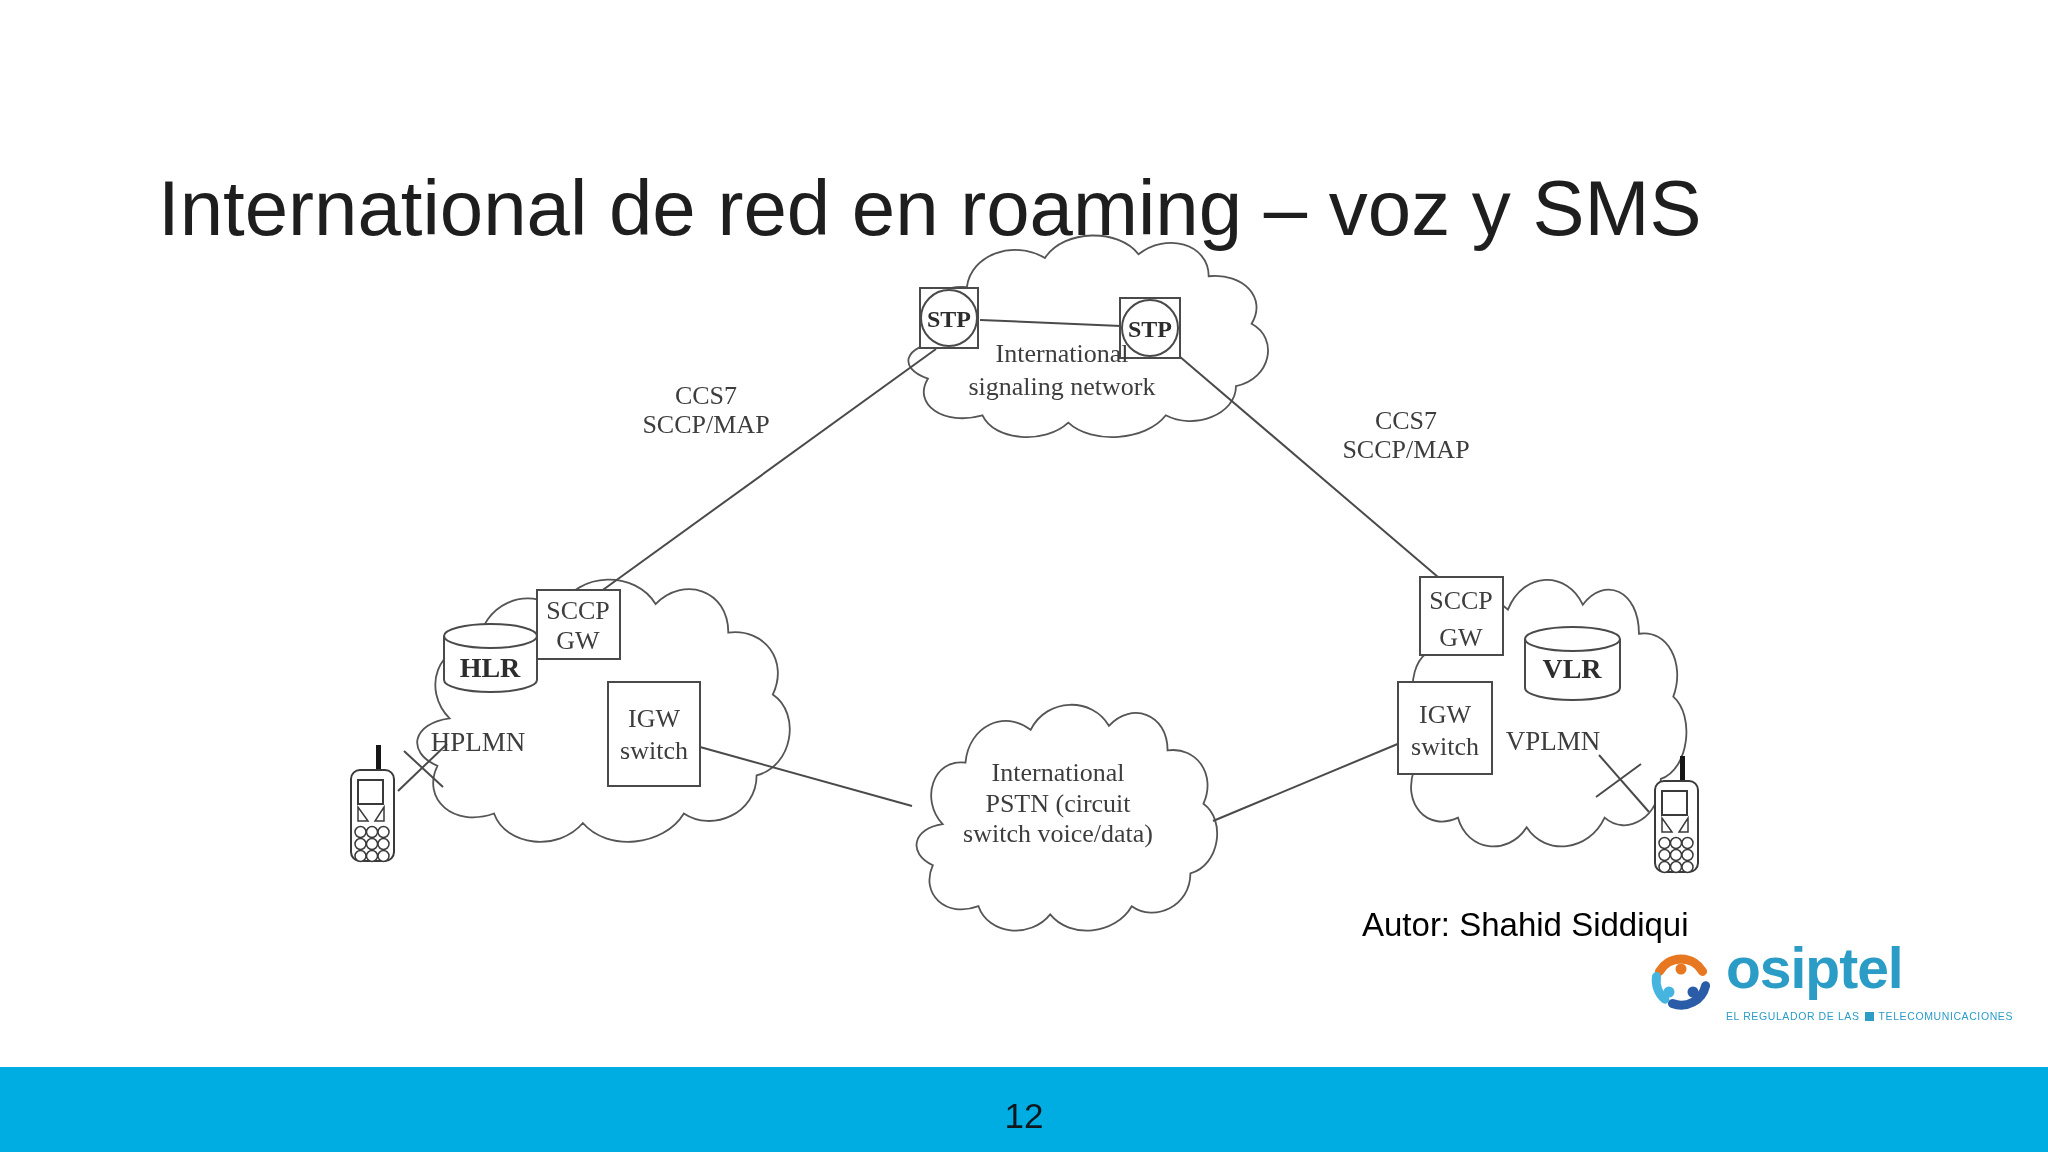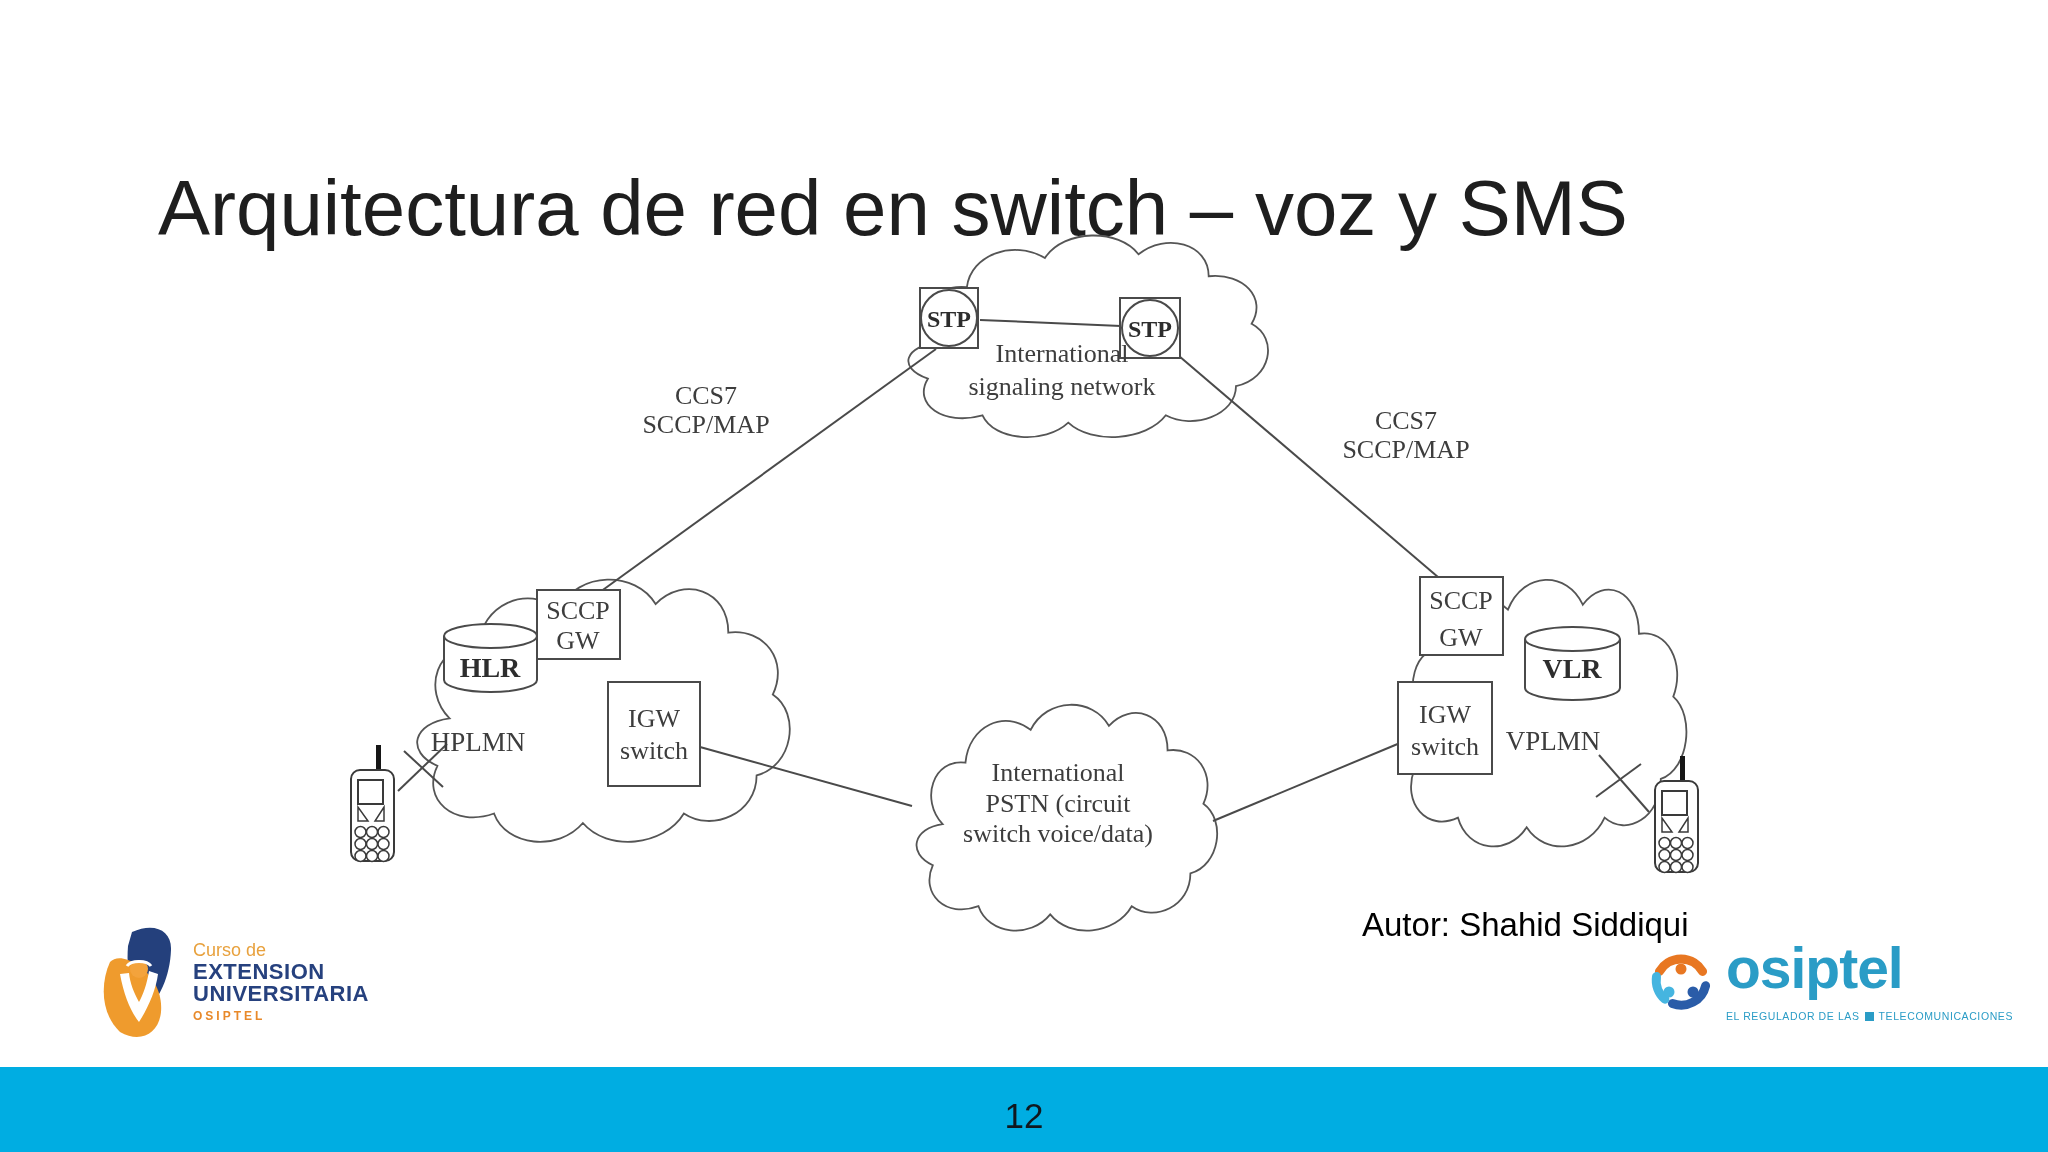--- a/index.html
+++ b/index.html
@@ -26,21 +26,21 @@
   .osiptel-word{font-size:57px;font-weight:bold;color:#2a9cc6;line-height:56px;letter-spacing:-1px;}
   .tagline{display:flex;align-items:center;gap:5px;font-size:10.5px;color:#2a9cc6;
            letter-spacing:.6px;margin-top:14px;white-space:nowrap;}
   .tag-square{width:9px;height:9px;background:#2a9cc6;display:inline-block;}
 </style>
 </head>
 <body>
 
 <div class="slide">
 
-  <h1 class="title">Arquitectura de red en switch – voz y SMS</h1>
+  <h1 class="title">International de red en roaming – voz y SMS</h1>
 
   <svg class="diagram" width="2048" height="1152" viewBox="0 0 2048 1152">
     <defs>
       <path id="cloud-shape" vector-effect="non-scaling-stroke" d="M 28 64 C 14 52, 22 32, 42 34 C 44 16, 66 8, 82 18 C 92 2, 120 2, 130 16
                C 144 4, 166 10, 166 28 C 184 26, 196 40, 188 54 C 202 62, 198 84, 180 88
                C 180 104, 158 112, 144 104 C 134 118, 106 120, 94 108 C 82 120, 56 118, 50 104
                C 30 110, 14 98, 22 84 C 6 78, 10 66, 28 64 Z" fill="#ffffff" stroke="#555555" stroke-width="1.8"></path>
       <g id="phone-shape" stroke="#3a3a3a" fill="#ffffff" stroke-width="2">
         <rect x="28" y="0" width="5" height="28" fill="#161616" stroke="none"></rect>
         <rect x="3" y="25" width="43" height="91" rx="9"></rect>
@@ -131,35 +131,20 @@
     <text class="dtext" x="1058" y="781" font-size="26" text-anchor="middle">International</text>
     <text class="dtext" x="1058" y="812" font-size="26" text-anchor="middle">PSTN (circuit</text>
     <text class="dtext" x="1058" y="842" font-size="26" text-anchor="middle">switch voice/data)</text>
 
     <use href="#phone-shape" transform="translate(348,745)"></use>
     <use href="#phone-shape" transform="translate(1652,756)"></use>
   </svg>
 
   <div class="author">Autor: Shahid Siddiqui</div>
 
-  <div class="logo-left">
-    <svg width="82" height="120" viewBox="0 0 82 120">
-      <path d="M36 8 C58 -2 76 6 75 26 C74 52 64 76 44 94 C35 78 30 48 32 22 Z" fill="#24407c"></path>
-      <path d="M14 38 C4 60 5 90 24 108 C45 120 63 109 65 88 C67 64 52 44 32 36 C24 33 18 34 14 38 Z" fill="#ef9b2d"></path>
-      <path d="M24 50 C28 72 35 88 43 98 C52 84 60 66 62 50 L53 47 C51 60 47 71 43 78 C38 69 34 59 33 49 Z" fill="#ffffff"></path>
-      <circle cx="43" cy="45" r="9" fill="#f3a33c"></circle>
-      <path d="M31 42 C35 36 51 36 55 42" stroke="#ffffff" stroke-width="3" fill="none"></path>
-    </svg>
-    <div class="txt">
-      <span class="ll1">Curso de</span>
-      <span class="ll2">EXTENSION</span>
-      <span class="ll3">UNIVERSITARIA</span>
-      <span class="ll4">OSIPTEL</span>
-    </div>
-  </div>
 
   <div class="logo-right">
     <svg width="68" height="78" viewBox="0 0 68 78">
       <path d="M11.4 31.4 A25 25 0 0 1 54.6 31.4" stroke="#e87722" stroke-width="9" fill="none" stroke-linecap="round"></path>
       <path d="M57.6 45.7 A25 25 0 0 1 24.4 63.5" stroke="#2a5ca8" stroke-width="9" fill="none" stroke-linecap="round"></path>
       <path d="M16.9 59.2 A25 25 0 0 1 8.5 36.5" stroke="#45b5e0" stroke-width="9" fill="none" stroke-linecap="round"></path>
       <circle cx="33" cy="29" r="5.5" fill="#e87722"></circle>
       <circle cx="21" cy="52" r="5.5" fill="#45b5e0"></circle>
       <circle cx="45" cy="52" r="5.5" fill="#2a5ca8"></circle>
     </svg>

